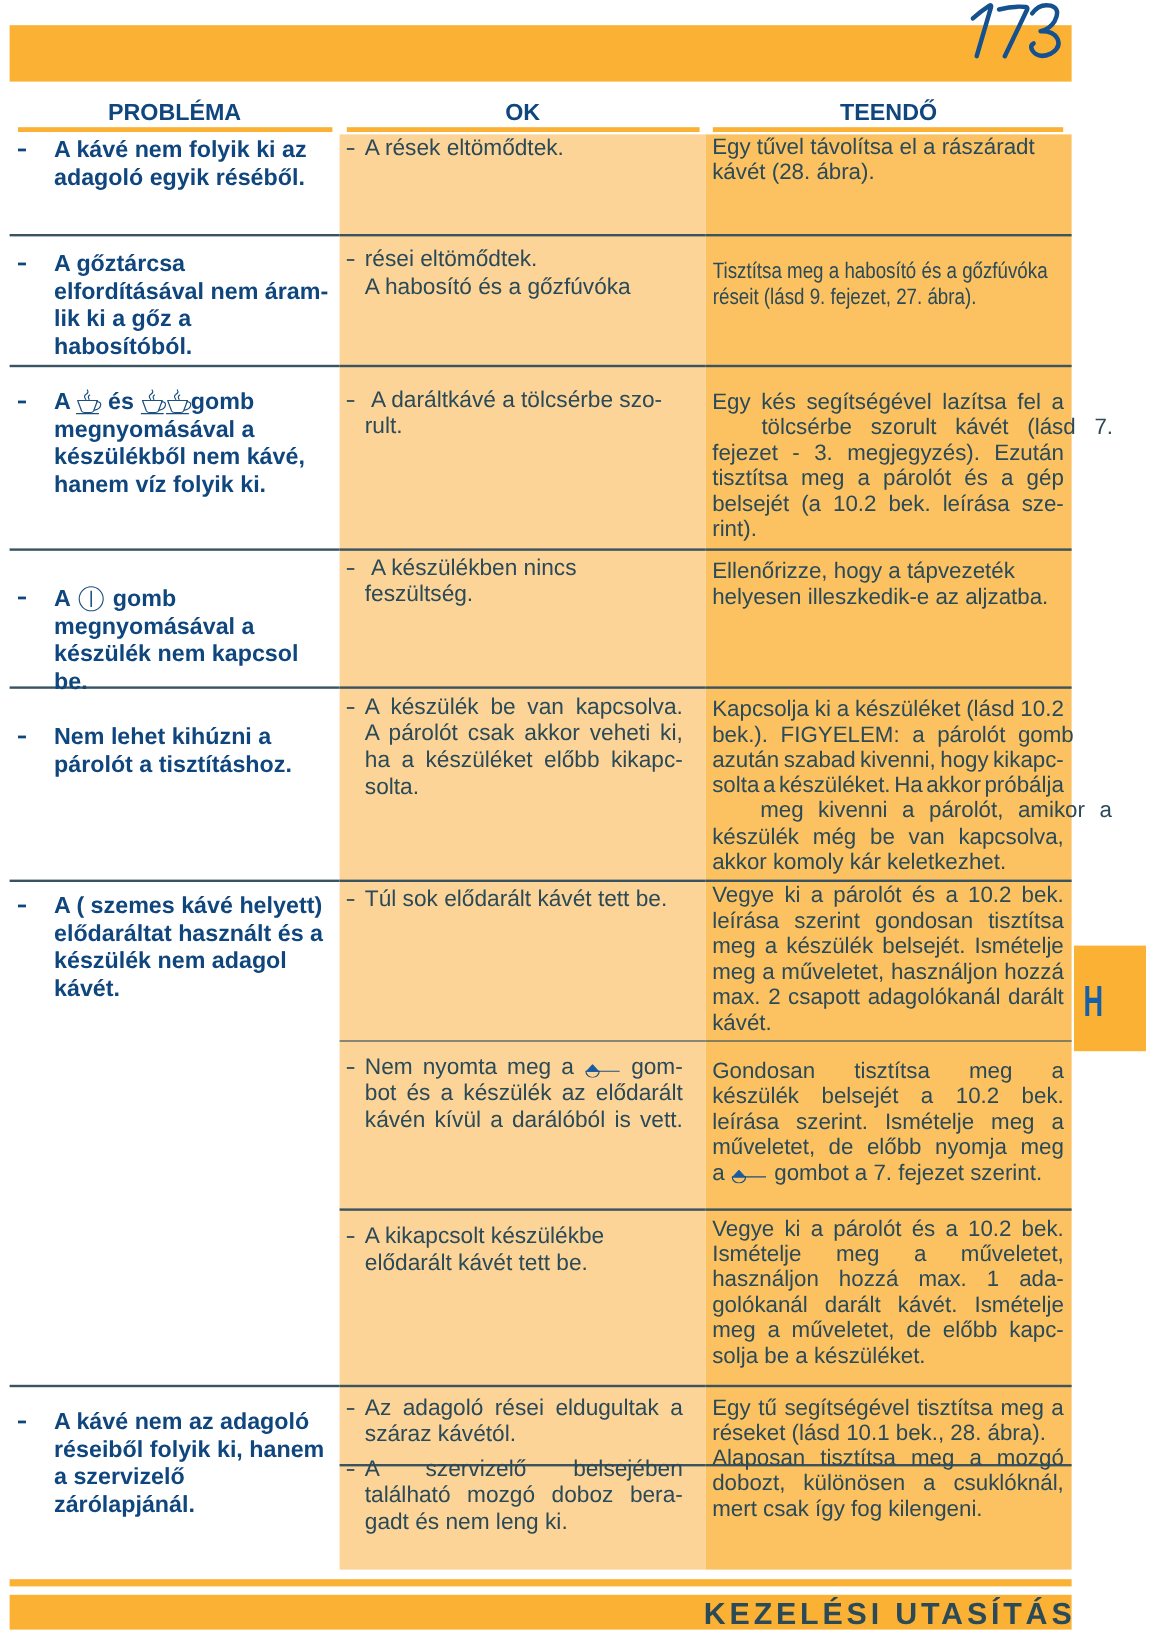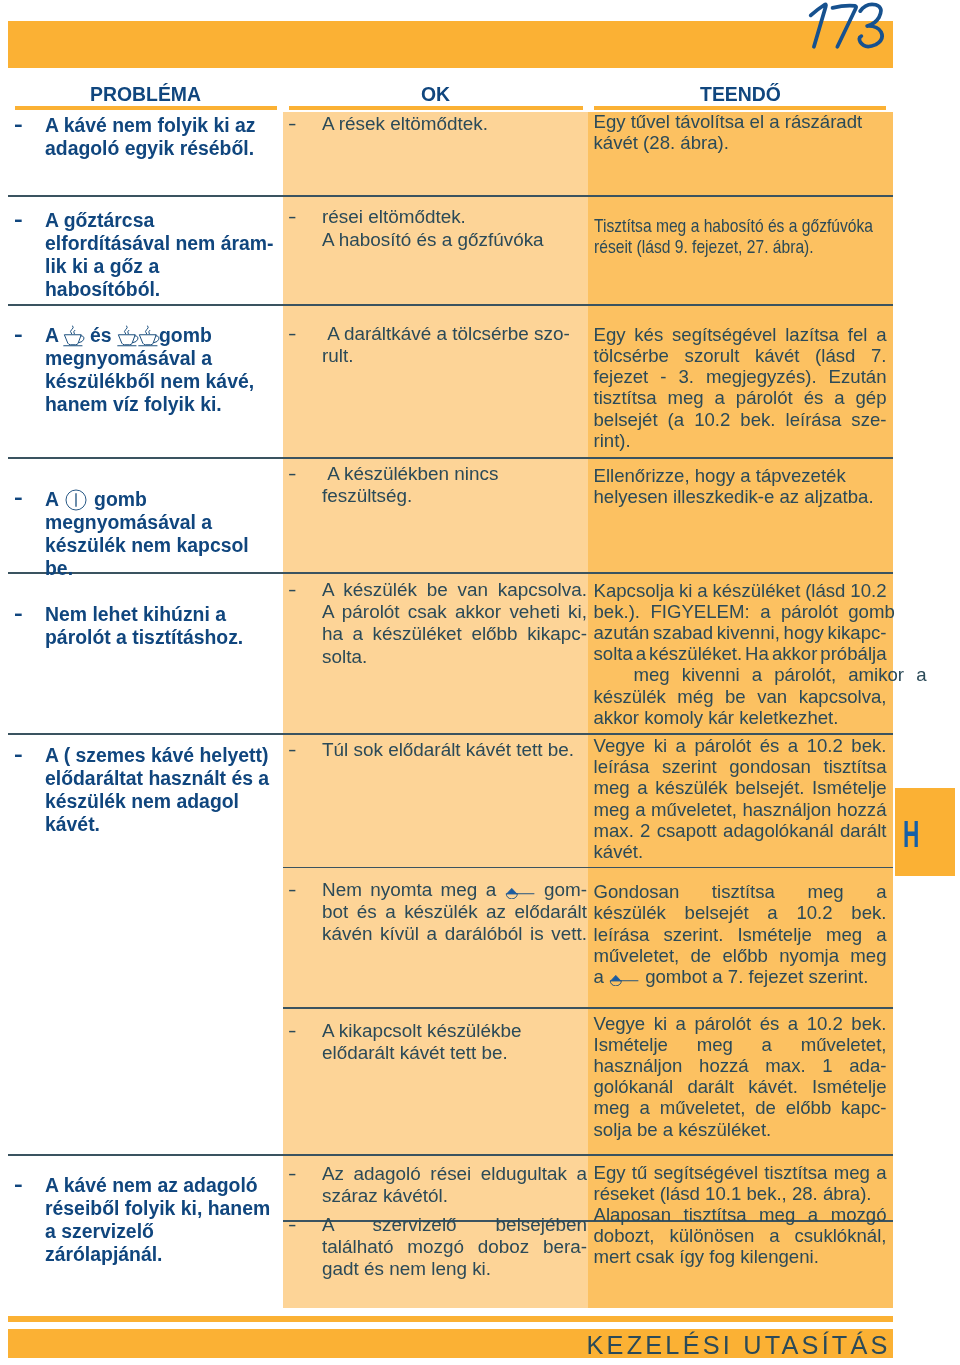--- a/index.html
+++ b/index.html
@@ -28,35 +28,35 @@
 
   
   .cell{position:absolute;color:#10467E;}
   .cA{left:8px;width:275px;font-weight:bold;font-size:19.4px;line-height:23px;color:#10467E;}
   .cB{left:283px;width:305px;color:#2B4A58;font-size:18.9px;line-height:22.3px;}
   .cC{left:593.5px;width:293px;color:#2B4A58;font-size:18.6px;line-height:21.2px;}
   .cell .dash{position:absolute;left:6px;top:0;display:inline-block;transform:scaleX(1.35);transform-origin:left center;}
   .cA .dash{left:5.7px;top:-1.5px;}
   .cA .txt{margin-left:37px;}
   .cB .dash{left:5.4px;top:0px;}
-  .cB .txt{margin-left:39px;width:265px;}
+  .cB .txt{margin-left:21px;width:265px;}
   .cC .txt{margin-left:0px;}
 
   
   .rowrule{position:absolute;height:1.6px;background:#3A5360;}
   .rrA{left:8px;width:275px;}
   .rrB{left:283px;width:305px;}
   .rrC{left:588px;width:305px;}
 
   .side-tab{position:absolute;left:895px;top:788px;width:60px;height:88px;background:#FBB134;}
   .side-tab span{position:absolute;left:7.5px;top:29px;font-size:36.5px;font-weight:bold;color:#1560A8;display:block;transform:scaleX(0.62);transform-origin:left top;line-height:36px;}
 
   .footrule{position:absolute;left:8px;top:1316px;width:885px;height:6px;background:#FBB134;}
   .footbar{position:absolute;left:8px;top:1329px;width:885px;height:29px;background:#FBB134;}
-  .foottext{position:absolute;left:586.5px;top:1331px;font-size:25.3px;font-weight:normal;color:#2B4A58;letter-spacing:3.2px;white-space:nowrap;}
+  .foottext{position:absolute;left:586.5px;top:1331px;font-size:25.3px;font-weight:bold;color:#2B4A58;letter-spacing:3.2px;white-space:nowrap;}
 
   svg.ic{display:inline-block;}
   svg.cup1{width:22px;height:22px;vertical-align:-5px;margin:0 -0.5px;}
   svg.pwr{width:22px;height:22px;vertical-align:-5px;margin:0 1.5px;}
   svg.scoop{width:31px;height:11.9px;vertical-align:-3px;}
   .ln{white-space:nowrap;}
   .just{white-space:nowrap;}
   .cond .txt{transform:scaleX(0.84);transform-origin:left center;width:119%;}
 </style>
 </head>
@@ -289,21 +289,21 @@
   </div>
   <div class="cell cC cond" style="top:215.2px">
     <div class="txt">
         <div class="ln">Tisztítsa meg a habosító és a gőzfúvóka</div>
         <div class="ln">réseit (lásd 9. fejezet, 27. ábra).</div>
       </div>
   </div>
   <div class="cell cC" style="top:323.8px">
     <div class="txt">
         <div class="ln just" style="word-spacing: 3.616px;">Egy kés segítségével lazítsa fel a</div>
-        <div class="ln just" style="word-spacing: 10.469px;">tölcsérbe szorult kávét (lásd 7.</div>
+        <div class="ln just" style="word-spacing: 10.469px; margin-left: 41px;">tölcsérbe szorult kávét (lásd 7.</div>
         <div class="ln just" style="word-spacing: 6.848px;">fejezet - 3. megjegyzés). Ezután</div>
         <div class="ln just" style="word-spacing: 5.768px;">tisztítsa meg a párolót és a gép</div>
         <div class="ln just" style="word-spacing: 4.853px;">belsejét (a 10.2 bek. leírása sze-</div>
         <div class="ln">rint).</div>
       </div>
   </div>
   <div class="cell cC" style="top:464.8px">
     <div class="txt">
         <div class="ln">Ellenőrizze, hogy a tápvezeték</div>
         <div class="ln">helyesen illeszkedik-e az aljzatba.</div>

